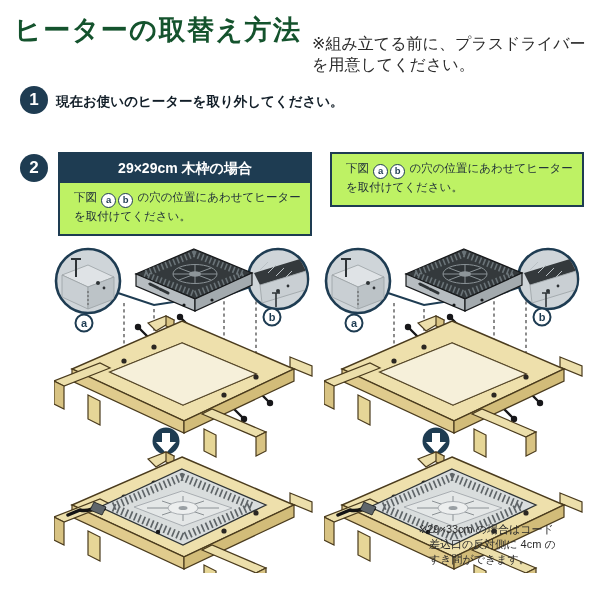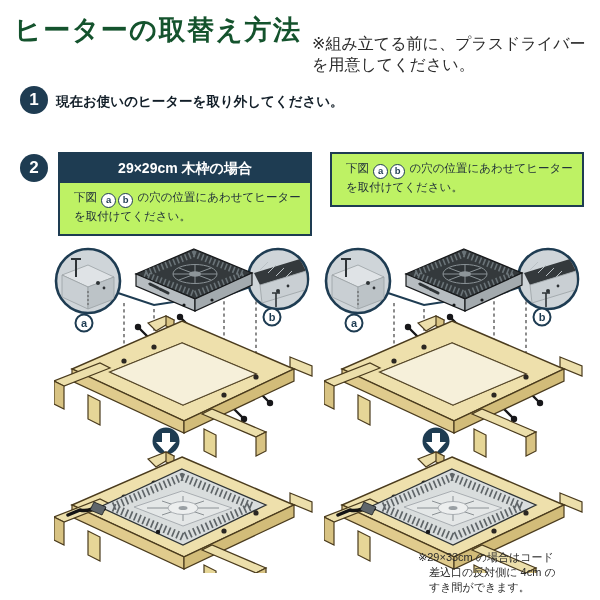--- a/index.html
+++ b/index.html
@@ -22,21 +22,21 @@
   #panel-right{left:330px;top:152px;}
   .panel-header{background:#1e3c52;color:#fff;font-weight:700;font-size:14px;text-align:center;padding:6px 0 5px;}
   .panel-body{padding:6px 8px 8px;font-size:11.5px;line-height:1.55;color:#1c2b38;min-height:36px;margin-left:6px;}
   .circ{
     display:inline-block;width:13px;height:13px;line-height:12px;border:1.3px solid #1e3c52;border-radius:50%;
     font-size:9.5px;font-weight:700;color:#1e3c52;text-align:center;vertical-align:-2px;margin:0 1px;background:#fff;
   }
   svg.figure{position:absolute;width:260px;height:330px;}
   #fig-left{left:54px;top:243px;}
   #fig-right{left:324px;top:243px;}
-  #footnote{left:418px;top:550px;font-size:11px;line-height:1.35;color:#2b2b2b;white-space:pre-line;}
+  #footnote{left:418px;top:522px;font-size:11px;line-height:1.35;color:#2b2b2b;white-space:pre-line;}
   .hidden-defs{position:absolute;width:0;height:0;overflow:hidden;}
 </style>
 </head>
 <body>
 
 <svg class="hidden-defs" aria-hidden="true">
   <defs>
     <g id="screw">
       <circle cx="0" cy="0" r="3.2" fill="#17171a"></circle>
       <line x1="1.5" y1="1.5" x2="12" y2="12" stroke="#17171a" stroke-width="2.4" stroke-linecap="round"></line>

